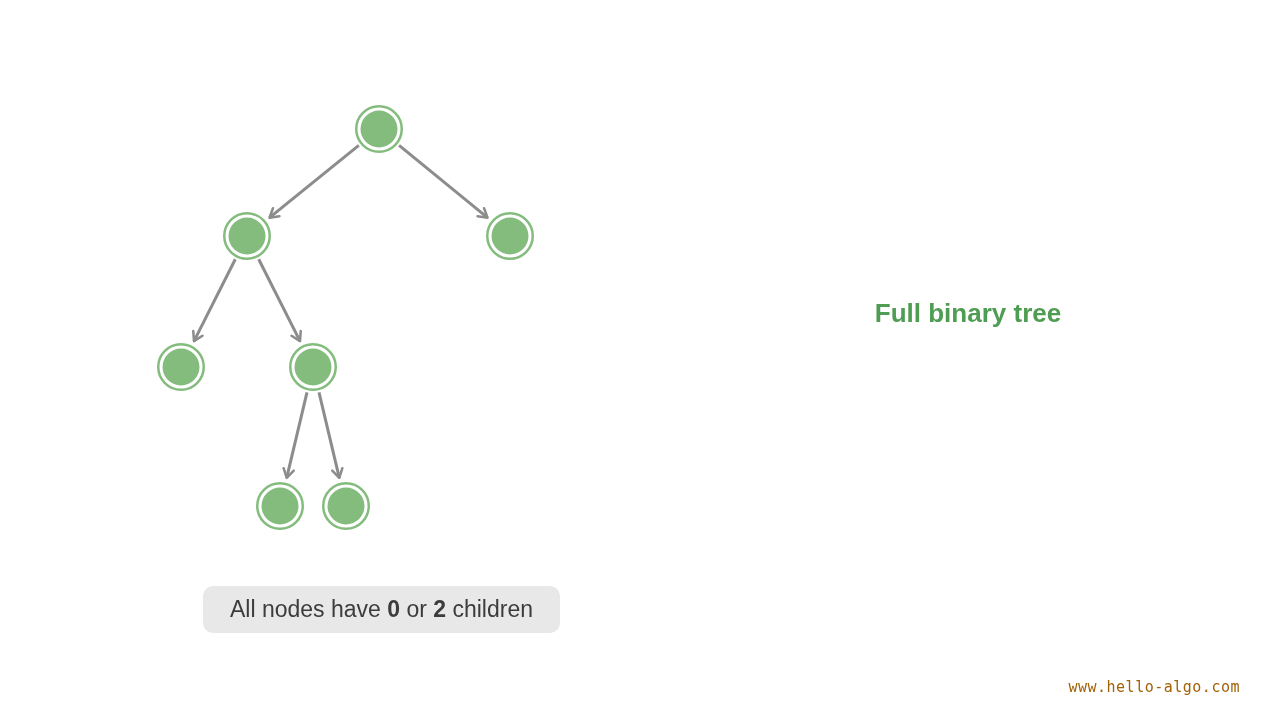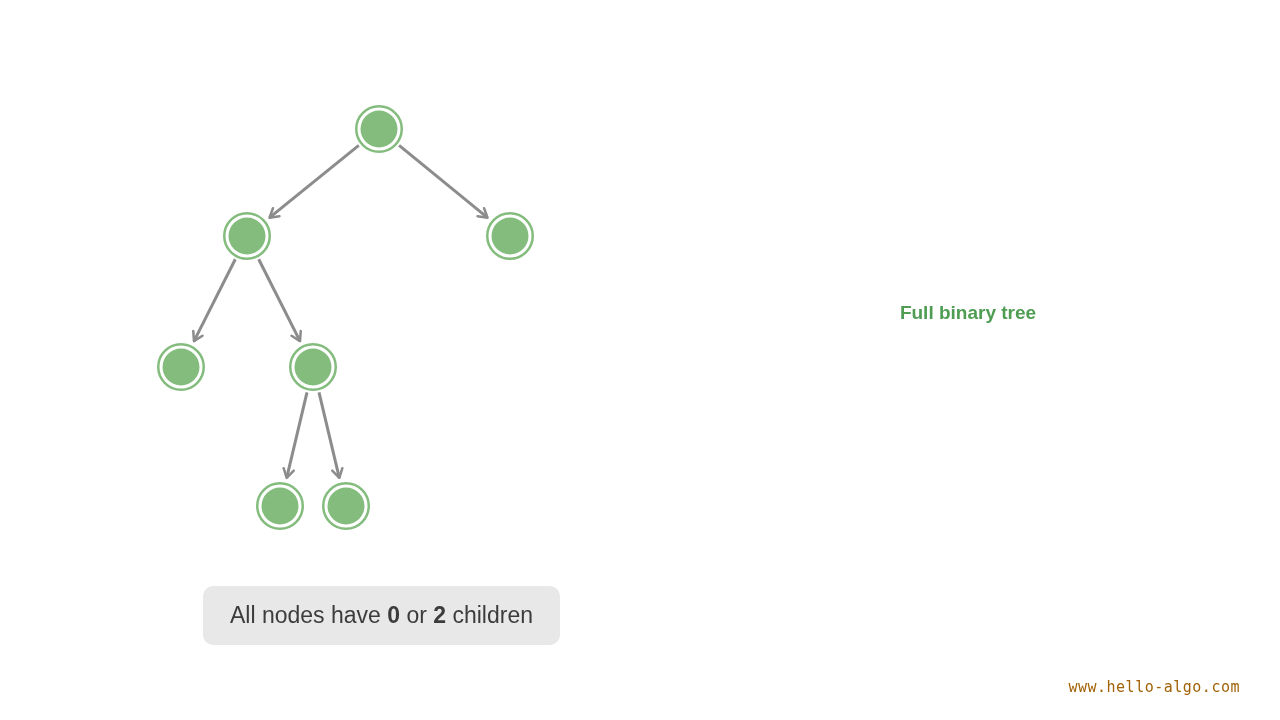--- a/index.html
+++ b/index.html
@@ -22,31 +22,31 @@
     left: 0;
     top: 0;
     width: 1280px;
     height: 720px;
   }
   .figure-title {
     position: absolute;
     left: 968px;
     top: 313px;
     transform: translate(-50%, -50%);
-    font-size: 19px;
+    font-size: 26px;
     font-weight: bold;
     color: #4e9d52;
     white-space: nowrap;
   }
   .caption-box {
     position: absolute;
     left: 203px;
     top: 586px;
     width: 357px;
-    height: 59px;
+    height: 47px;
     box-sizing: border-box;
     background: #e8e8e8;
     border-radius: 10px;
     display: flex;
     align-items: center;
     justify-content: center;
     font-size: 23px;
     color: #3c3c3c;
     white-space: pre;
   }

